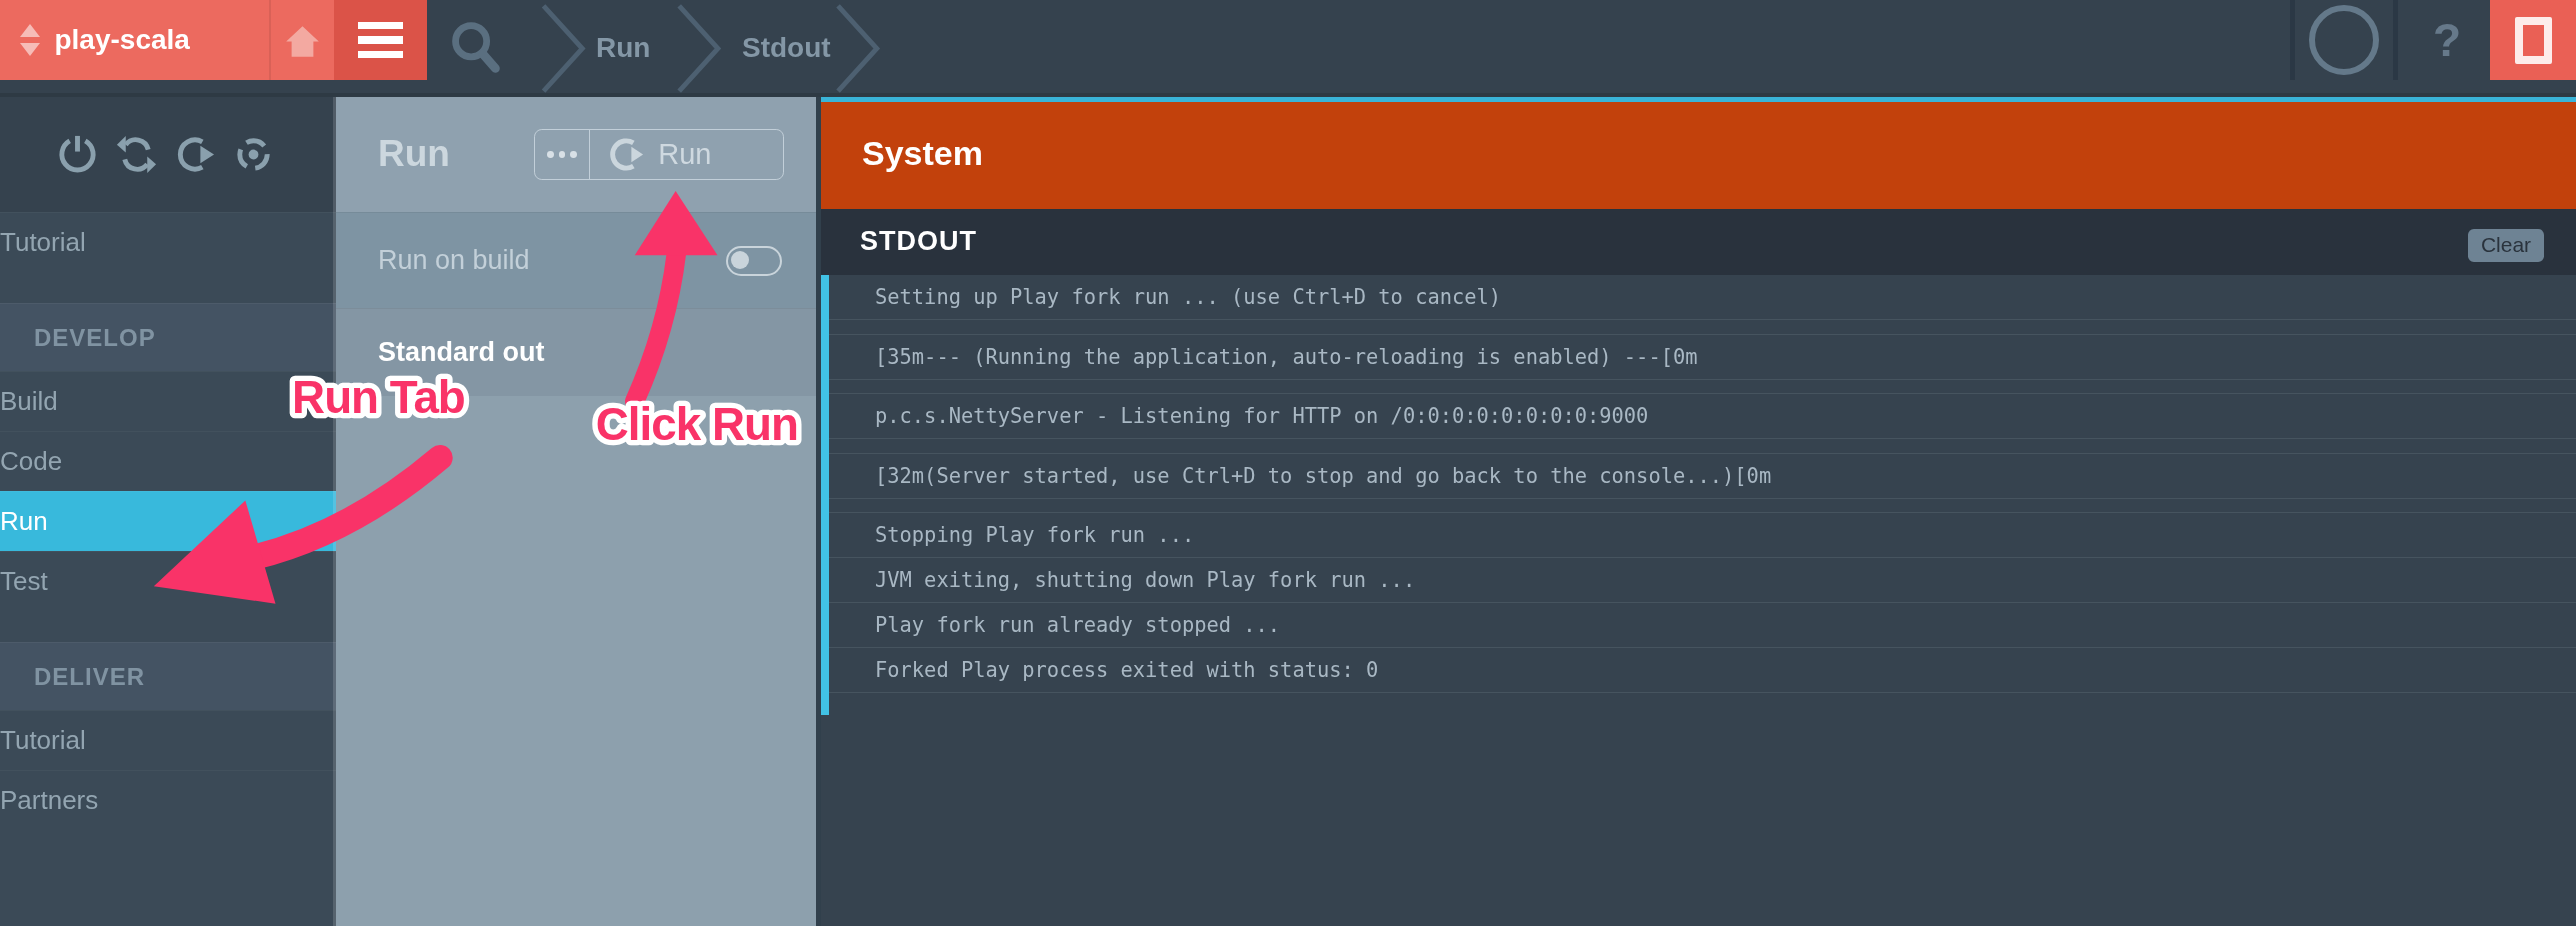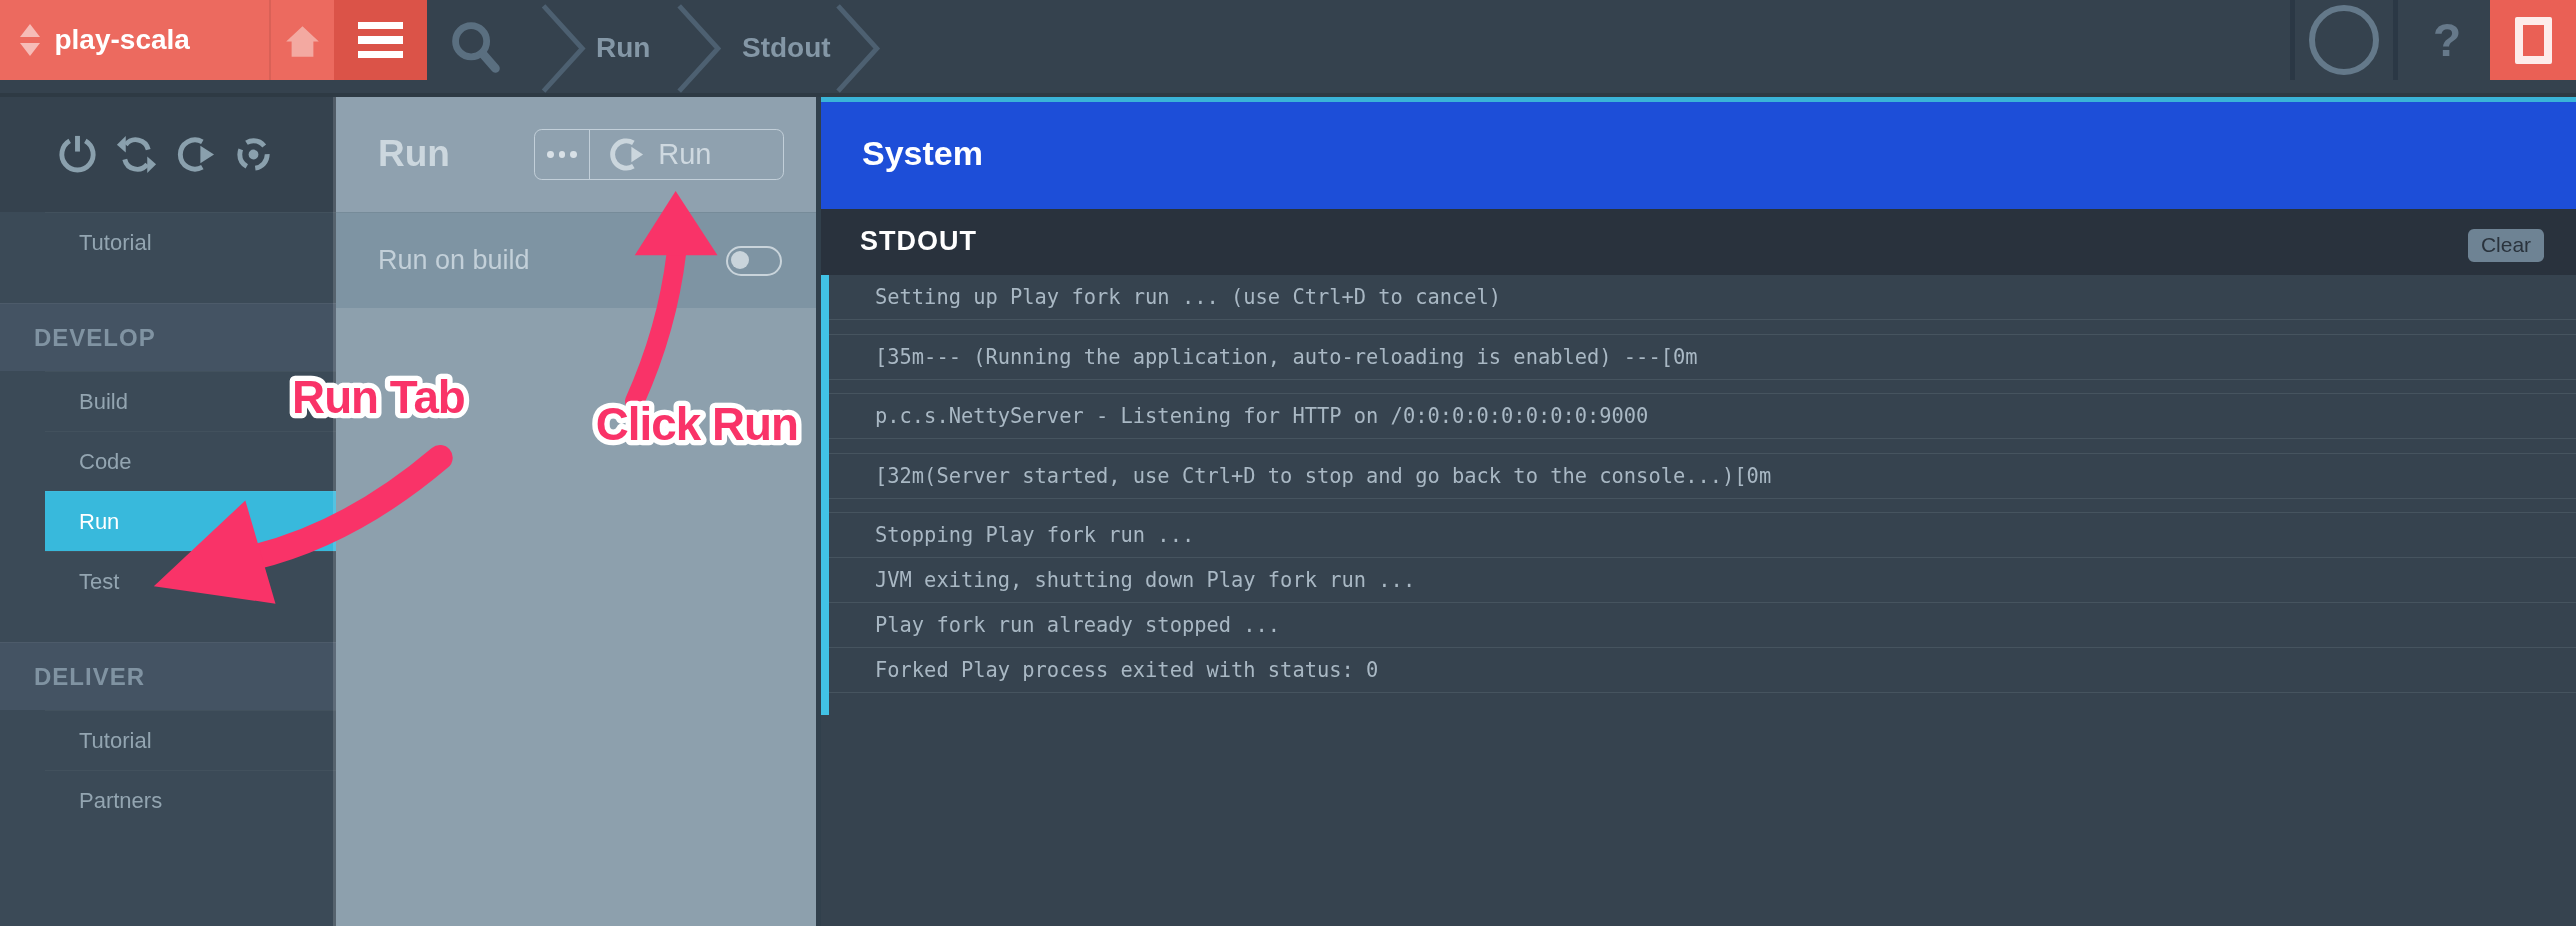--- a/index.html
+++ b/index.html
@@ -43,22 +43,22 @@
   
   .sidebar { position:absolute; left:0; top:97px; width:336px; height:829px; background:#3B4A57; }
   .sidebar::after { content:""; position:absolute; right:0; top:0; width:2.9px; height:100%;
                     background:rgba(255,255,255,0.14); }
   .sb-icons { height:115px; background:#35424E; display:flex; align-items:center;
               padding-left:55px; gap:13.6px; }
   .sb-icons svg { display:block; }
   .sb-header { height:68px; background:#445363; color:#8093A2; font-weight:700; font-size:24px;
                letter-spacing:1px; padding-left:34px; display:flex; align-items:center;
                border-top:1.9px solid rgba(255,255,255,0.05); }
-  .sb-item { height:60px; color:#93A5B1; font-size:22px; padding-left:34px; display:flex;
-             align-items:center; border-top:1.9px solid rgba(255,255,255,0.04); cursor:pointer;margin-left:45px; }
+  .sb-item { height:60px; color:#93A5B1; font-size:26px; display:flex;
+             align-items:center; border-top:1.9px solid rgba(255,255,255,0.04); cursor:pointer; }
   .sb-item.active { background:#38B9DC; color:#fff; }
   .sb-gap { height:31px; }
 
   
   .panel { position:absolute; left:336px; top:97px; width:485px; height:829px; background:#8DA0AD; }
   .panel-edge { position:absolute; right:0; top:0; width:4.9px; height:100%; background:#31404C; }
   .panel-header { position:relative; height:115px; background:#8FA1AF; }
   .panel-title { position:absolute; left:42px; top:0; height:115px; line-height:113px;
                  color:#CCD7DE; font-weight:700; font-size:37px; }
   .run-split-button { position:absolute; left:198px; top:32px; width:250px; height:51px;
@@ -74,21 +74,21 @@
   .toggle { position:absolute; right:39px; top:33px; width:56px; height:30px;
             border:2.9px solid #C9D4DB; border-radius:15.6px; cursor:pointer; }
   .toggle-knob { position:absolute; left:2.9px; top:2.9px; width:18.5px; height:18.5px;
                  border-radius:50%; background:#C9D4DB; }
   .panel-row2 { height:88px; background:#8496A4; border-top:1.9px solid rgba(0,0,0,0.06);
                 display:flex; align-items:center; cursor:pointer; }
   .panel-row2-label { margin-left:42px; color:#FFFFFF; font-weight:700; font-size:27px; }
 
   
   .console { position:absolute; left:821px; top:97px; width:1755px; height:829px; background:#36434F; }
-  .system-bar { position:relative; height:112px; background:#1d4ed8; border-top:5.8px solid #3AB4D8; }
+  .system-bar { position:relative; height:112px; background:#c2410c; border-top:5.8px solid #3AB4D8; }
   .system-title { position:absolute; left:41px; top:0; height:106px; line-height:103px;
                   color:#fff; font-weight:700; font-size:34px; }
   .stdout-bar { position:relative; height:66px; background:#29323D; }
   .stdout-title { position:absolute; left:39px; top:0; height:66px; line-height:64px;
                   color:#fff; font-weight:700; font-size:27px; letter-spacing:1px; }
   .clear-btn { position:absolute; right:32px; top:19.5px; width:76px; height:33px;
                background:#6E8394; border:none; border-radius:5.8px; color:#2A333D;
                font-size:21px; font-family:"Liberation Sans",sans-serif; cursor:pointer; }
   .console-body { position:relative; }
   .cyan-strip { position:absolute; left:0; top:0; width:7.8px; height:440px; background:#41C2E5; }
@@ -224,20 +224,23 @@
           <span class="rsb-label">Run</span>
         </div>
       </div>
     </div>
     <div class="panel-row1">
       <span class="panel-row1-label">Run on build</span>
       <div class="toggle">
         <div class="toggle-knob"></div>
       </div>
     </div>
+    <div class="panel-row2">
+      <span class="panel-row2-label">Standard out</span>
+    </div>
     <div class="panel-edge"></div>
   </div>
 
   <div class="console">
     <div class="system-bar">
       <span class="system-title">System</span>
     </div>
     <div class="stdout-bar">
       <span class="stdout-title">STDOUT</span>
       <button class="clear-btn">Clear</button>

